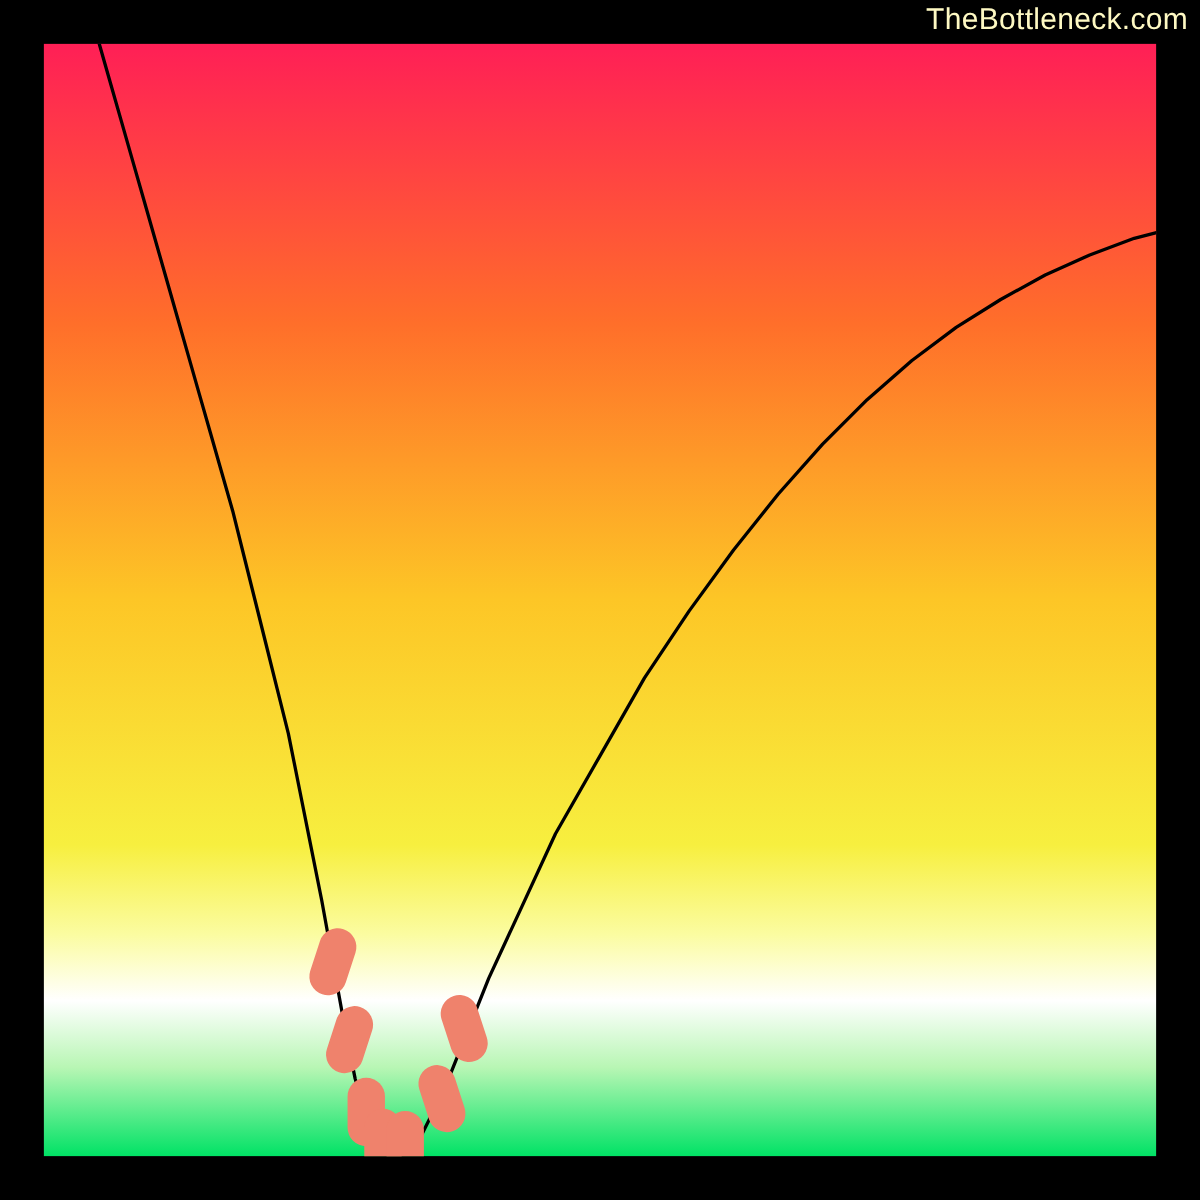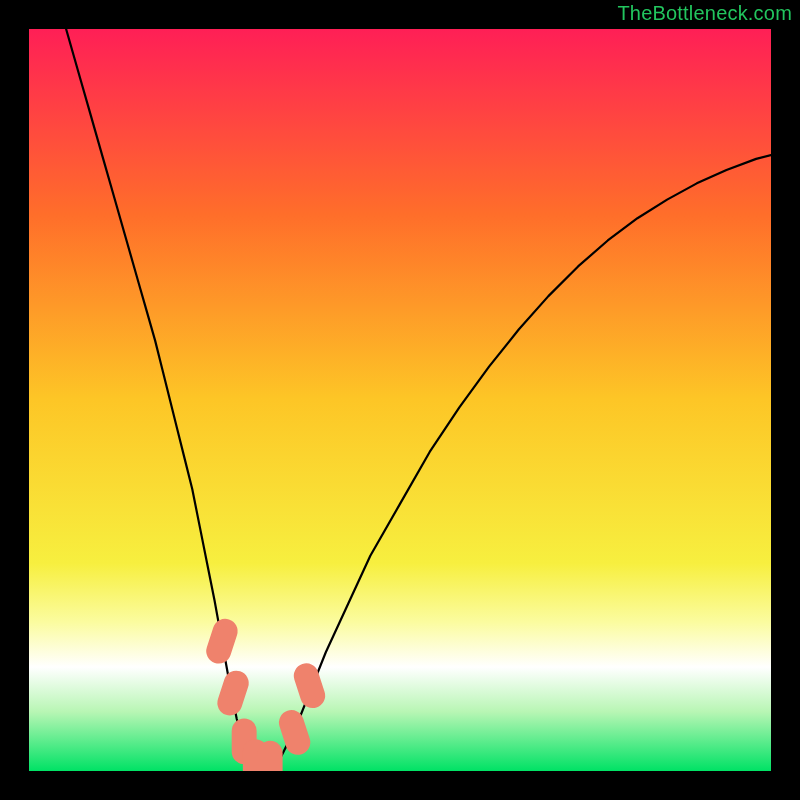--- a/index.html
+++ b/index.html
@@ -13,21 +13,21 @@
   }
   .frame {
     position: absolute;
     inset: 0;
     background: #000;
   }
   .watermark {
     position: absolute;
     top: 2px;
     right: 8px;
-    color: #22c55e;
+    color: #fef9c3;
     font-size: 20px;
     font-weight: 500;
     letter-spacing: 0.2px;
     z-index: 10;
   }
   .plot-wrap {
     position: absolute;
     left: 29px;
     top: 29px;
     width: 742px;

